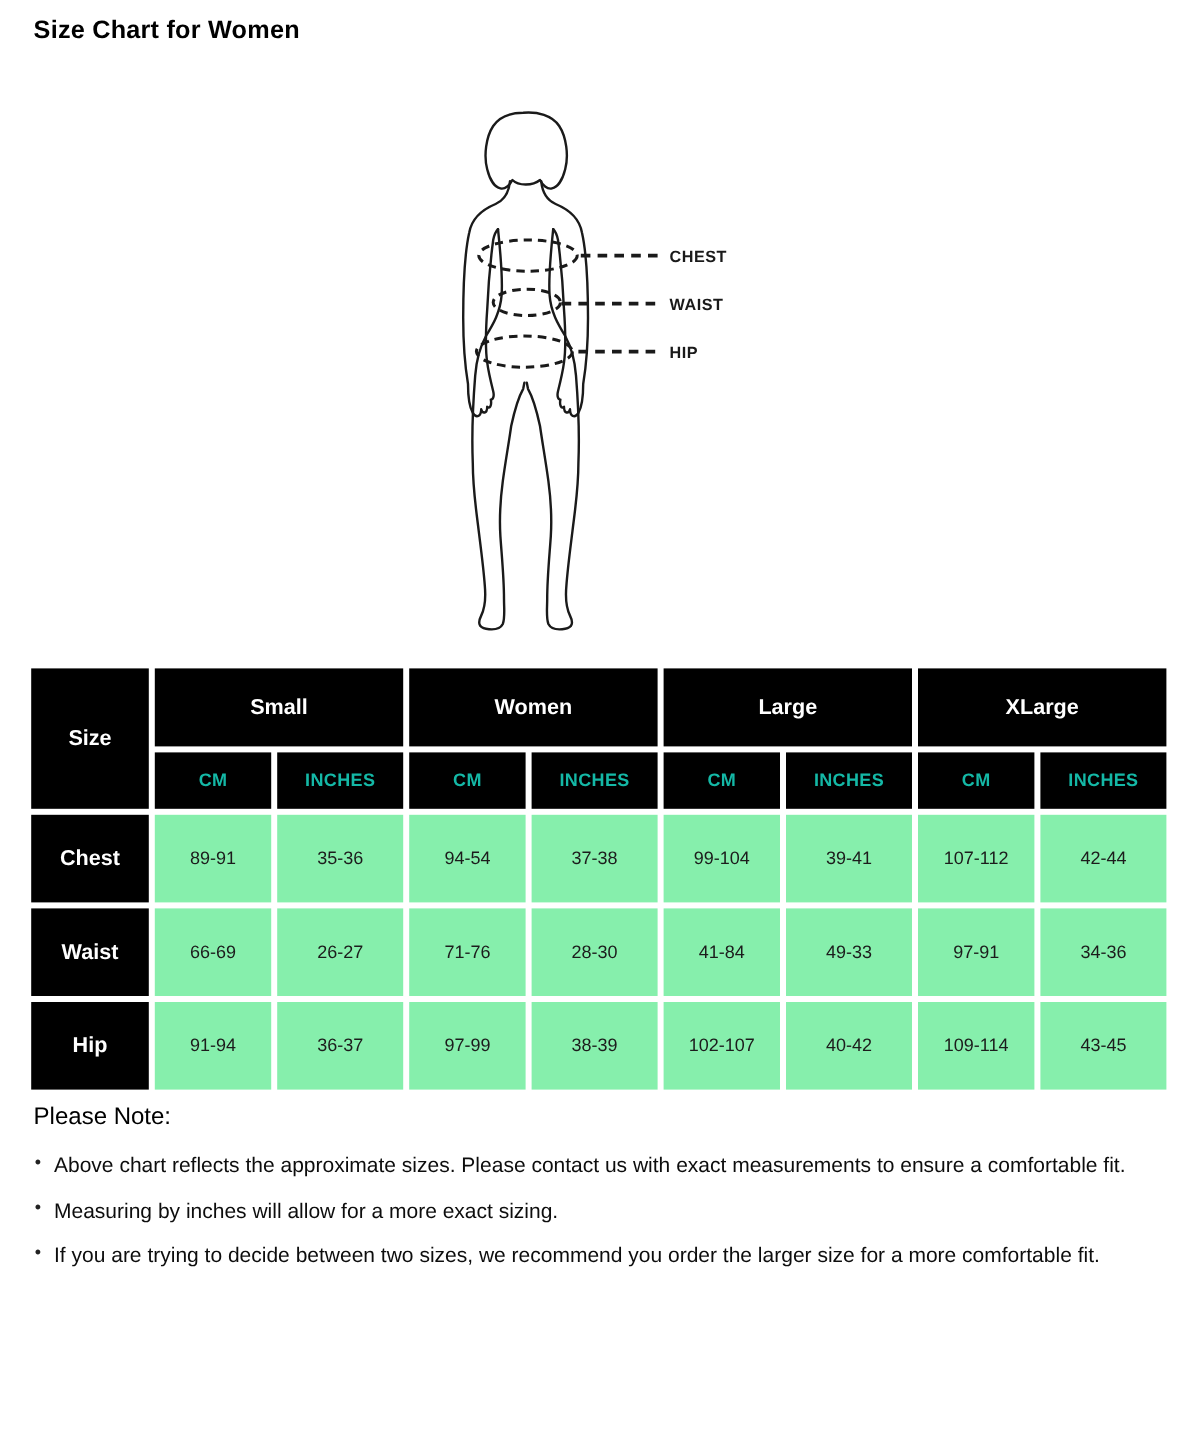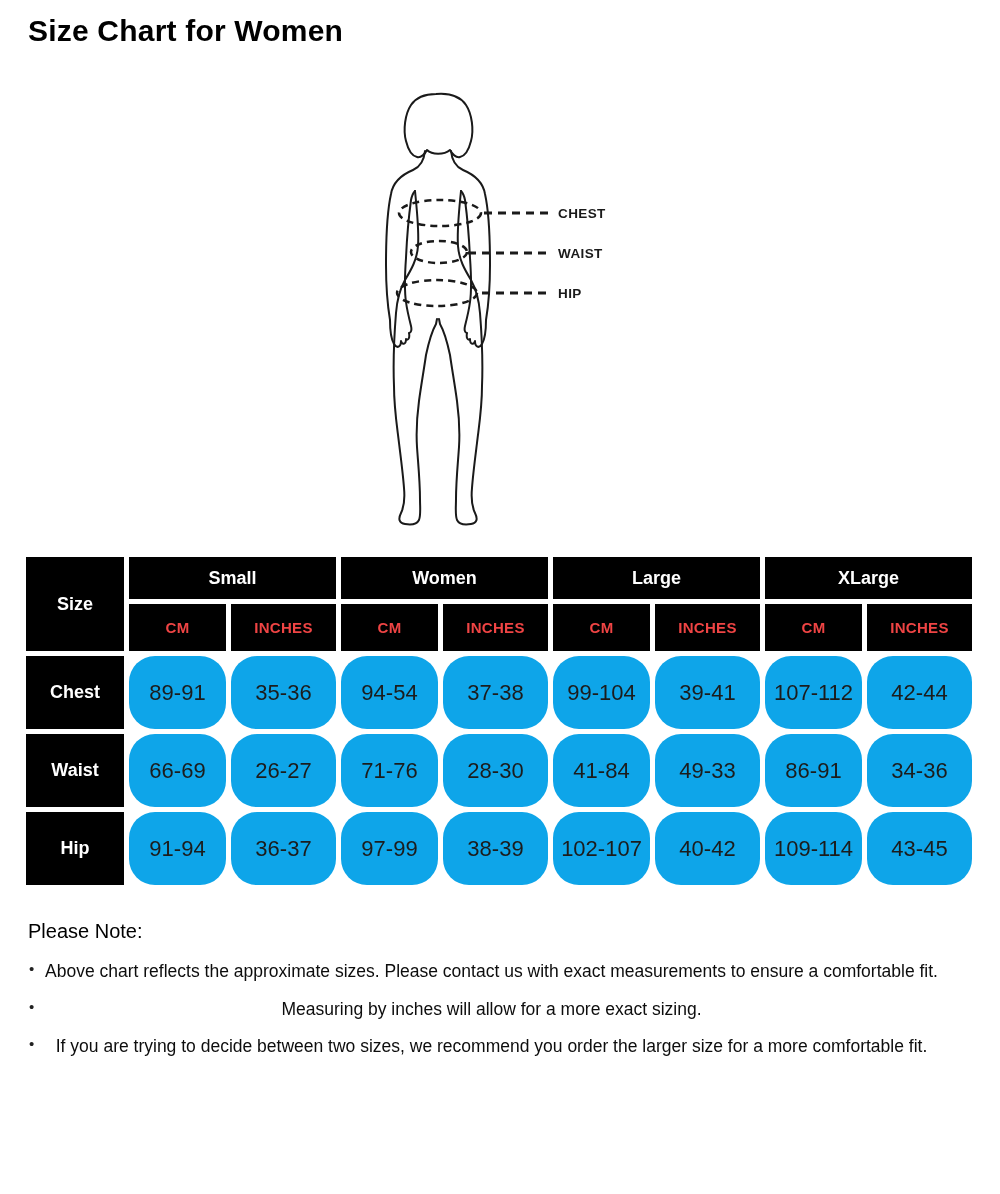--- a/index.html
+++ b/index.html
@@ -3,57 +3,57 @@
 <meta charset="utf-8">
 <style>
   html,body{margin:0;padding:0;}
   body{
     width:1000px;height:1194px;position:relative;background:#ffffff;
     font-family:"Liberation Sans", sans-serif;color:#111;
     overflow:hidden;
   }
   .page-title{
     position:absolute;left:28px;top:14px;margin:0;
-    font-size:30px;font-weight:700;color:#000;letter-spacing:.2px;
+    font-size:21px;font-weight:700;color:#000;letter-spacing:.2px;
   }
   .figure-svg{position:absolute;left:0;top:0;pointer-events:none;}
   .figure-svg text{
     font-family:"Liberation Sans", sans-serif;
     font-size:13.5px;font-weight:700;fill:#1a1a1a;letter-spacing:.4px;
   }
 
   .size-table-wrap{position:absolute;left:21px;top:552px;}
   table.size-table{
     border-collapse:separate;border-spacing:5px;table-layout:fixed;
   }
   table.size-table th, table.size-table td{
     text-align:center;vertical-align:middle;padding:0;
   }
   .size-table .hdr{
     background:#000;color:#fff;font-weight:700;font-size:18px;
   }
   .size-table .sub{
-    background:#000;color:#ef4444;font-weight:700;font-size:15px;letter-spacing:.3px;
+    background:#000;color:#14b8a6;font-weight:700;font-size:15px;letter-spacing:.3px;
   }
   .size-table .rowhdr{
     background:#000;color:#fff;font-weight:700;font-size:18px;
   }
   .size-table td.val{
-    background:#0ea5e9;color:#1c1c1c;font-size:22px;font-weight:400;border-radius:26px;
-  }
-  .size-table tr.grp-row th{height:42px;}
+    background:#86efac;color:#1c1c1c;font-size:15px;font-weight:400;
+  }
+  .size-table tr.grp-row th{height:65px;}
   .size-table tr.unit-row th{height:47px;}
   .size-table tr.data-row th, .size-table tr.data-row td{height:73px;}
 
   .notes{position:absolute;left:28px;top:920px;width:910px;}
   .notes-heading{font-size:20px;color:#000000;margin:0 0 10px 0;font-weight:400;}
   .notes ul{list-style:none;margin:0;padding:0;}
   .notes li{
     position:relative;padding-left:17px;margin:0;
-    font-size:17.5px;line-height:2.15;color:#0d0d0d;text-align:center;
+    font-size:17.5px;line-height:2.15;color:#0d0d0d;
   }
   .notes li::before{
     content:"\2022";position:absolute;left:1px;top:0;
     font-size:15px;color:#222;
   }
 </style>
 </head>
 <body>
 
 <h1 class="page-title">Size Chart for Women</h1>
@@ -199,21 +199,21 @@
       <td class="val">42-44</td>
     </tr>
     <tr class="data-row">
       <th class="rowhdr">Waist</th>
       <td class="val">66-69</td>
       <td class="val">26-27</td>
       <td class="val">71-76</td>
       <td class="val">28-30</td>
       <td class="val">41-84</td>
       <td class="val">49-33</td>
-      <td class="val">86-91</td>
+      <td class="val">97-91</td>
       <td class="val">34-36</td>
     </tr>
     <tr class="data-row">
       <th class="rowhdr">Hip</th>
       <td class="val">91-94</td>
       <td class="val">36-37</td>
       <td class="val">97-99</td>
       <td class="val">38-39</td>
       <td class="val">102-107</td>
       <td class="val">40-42</td>

